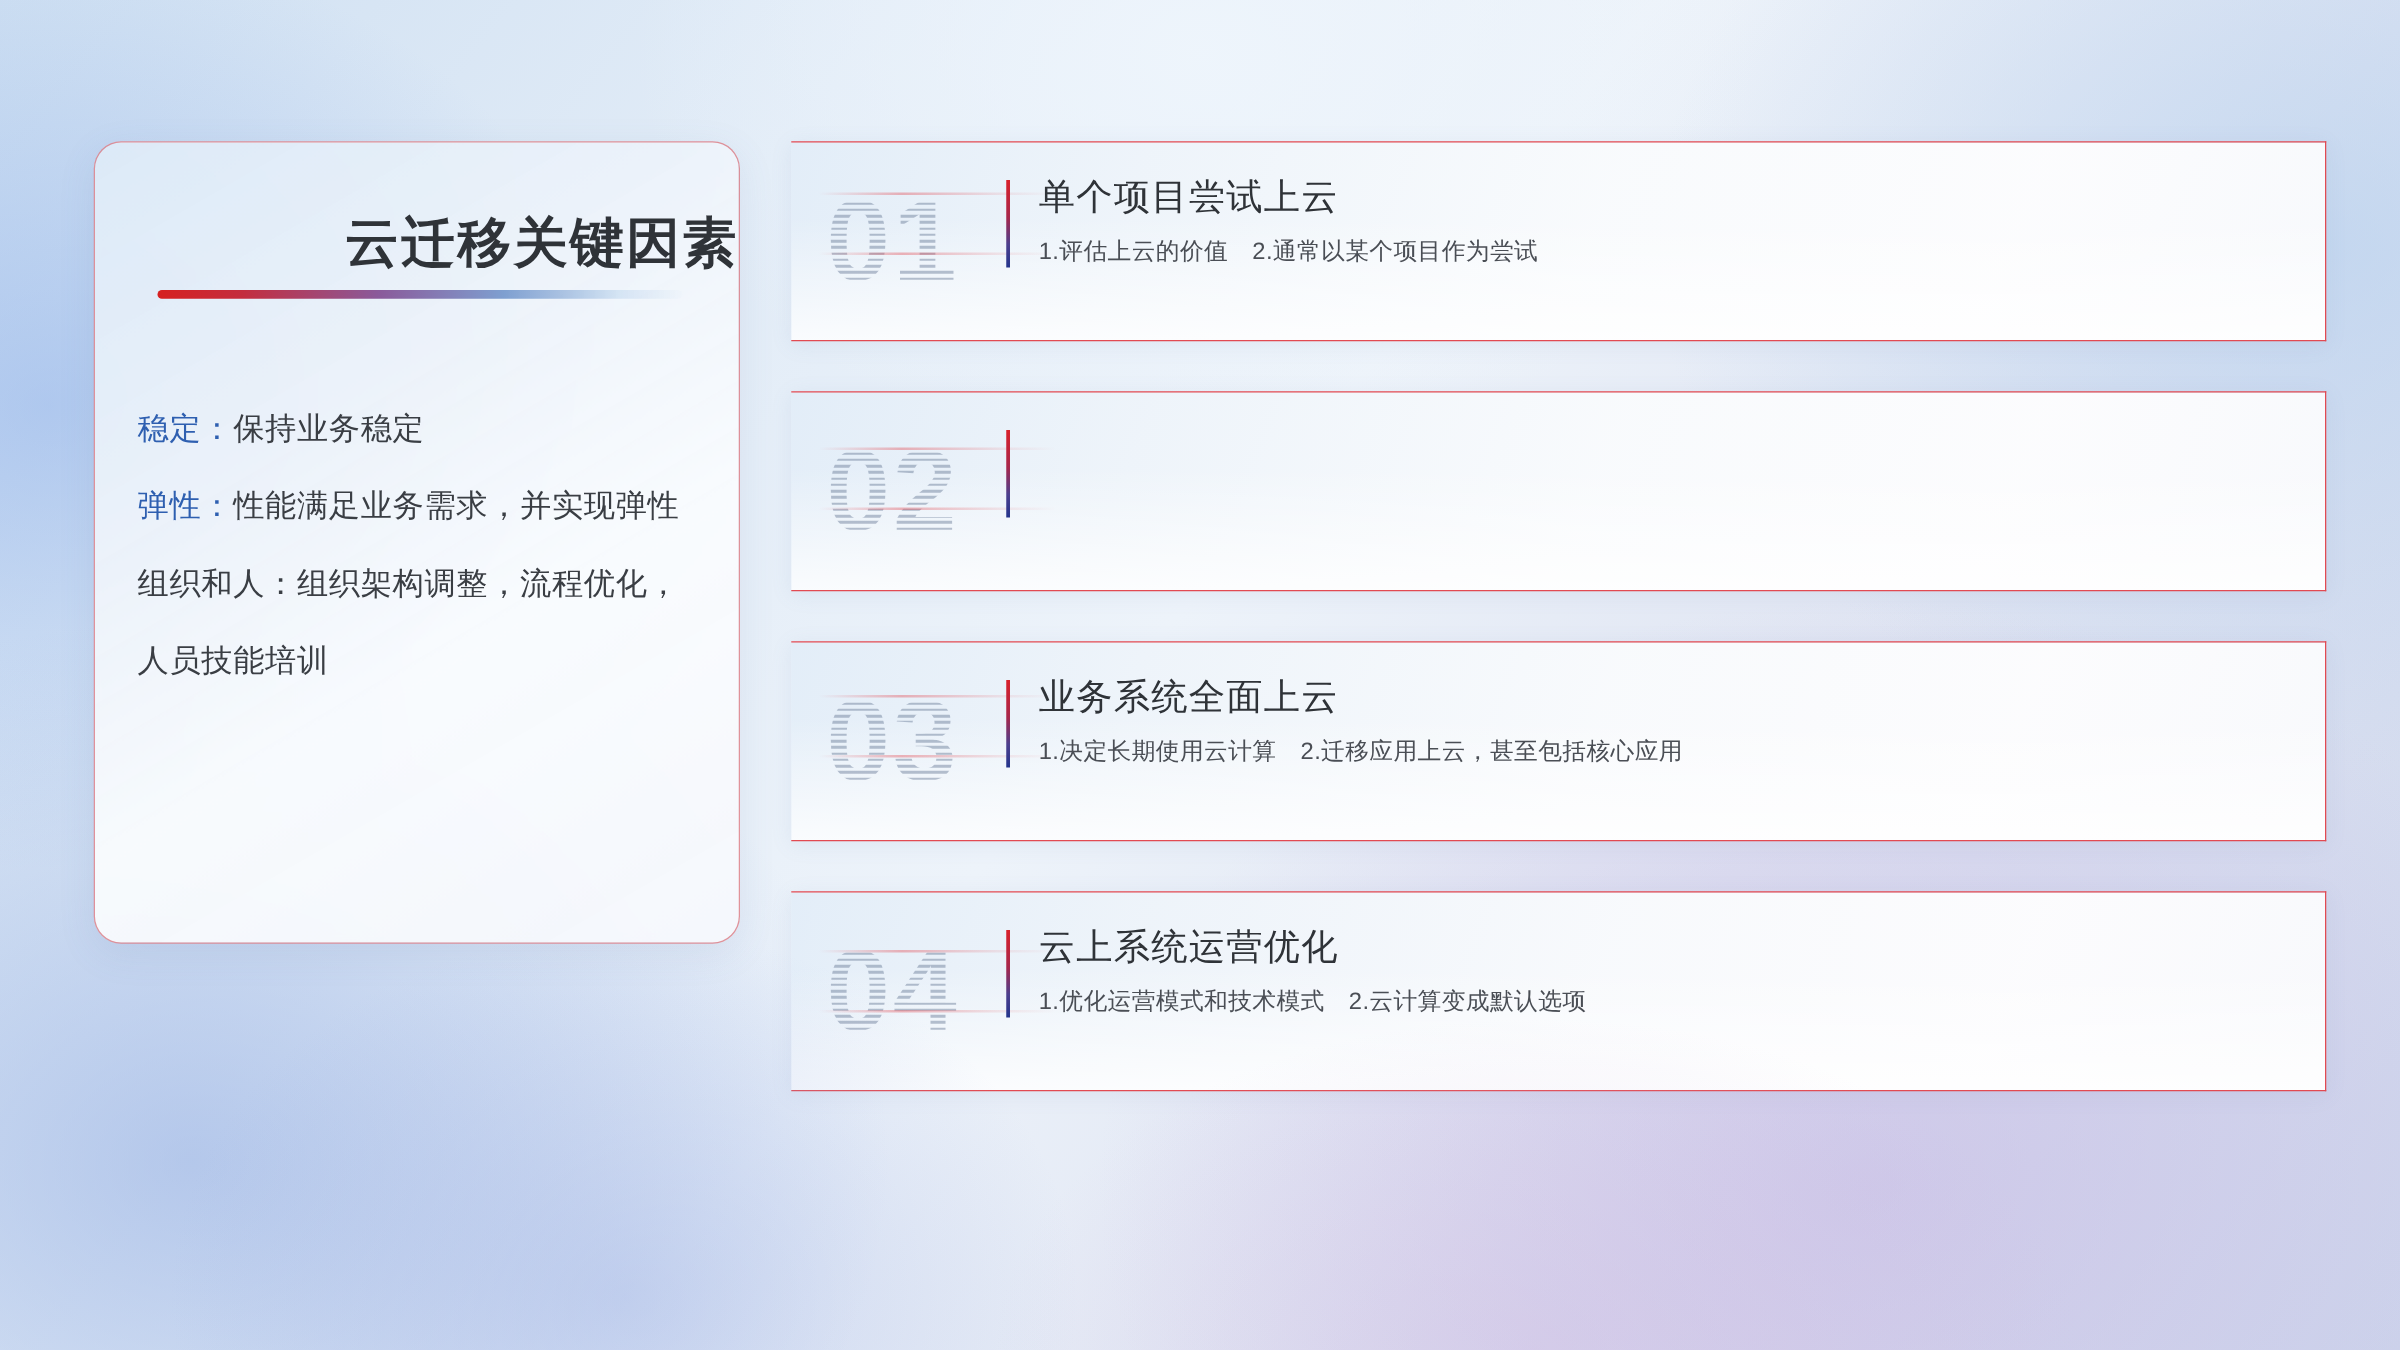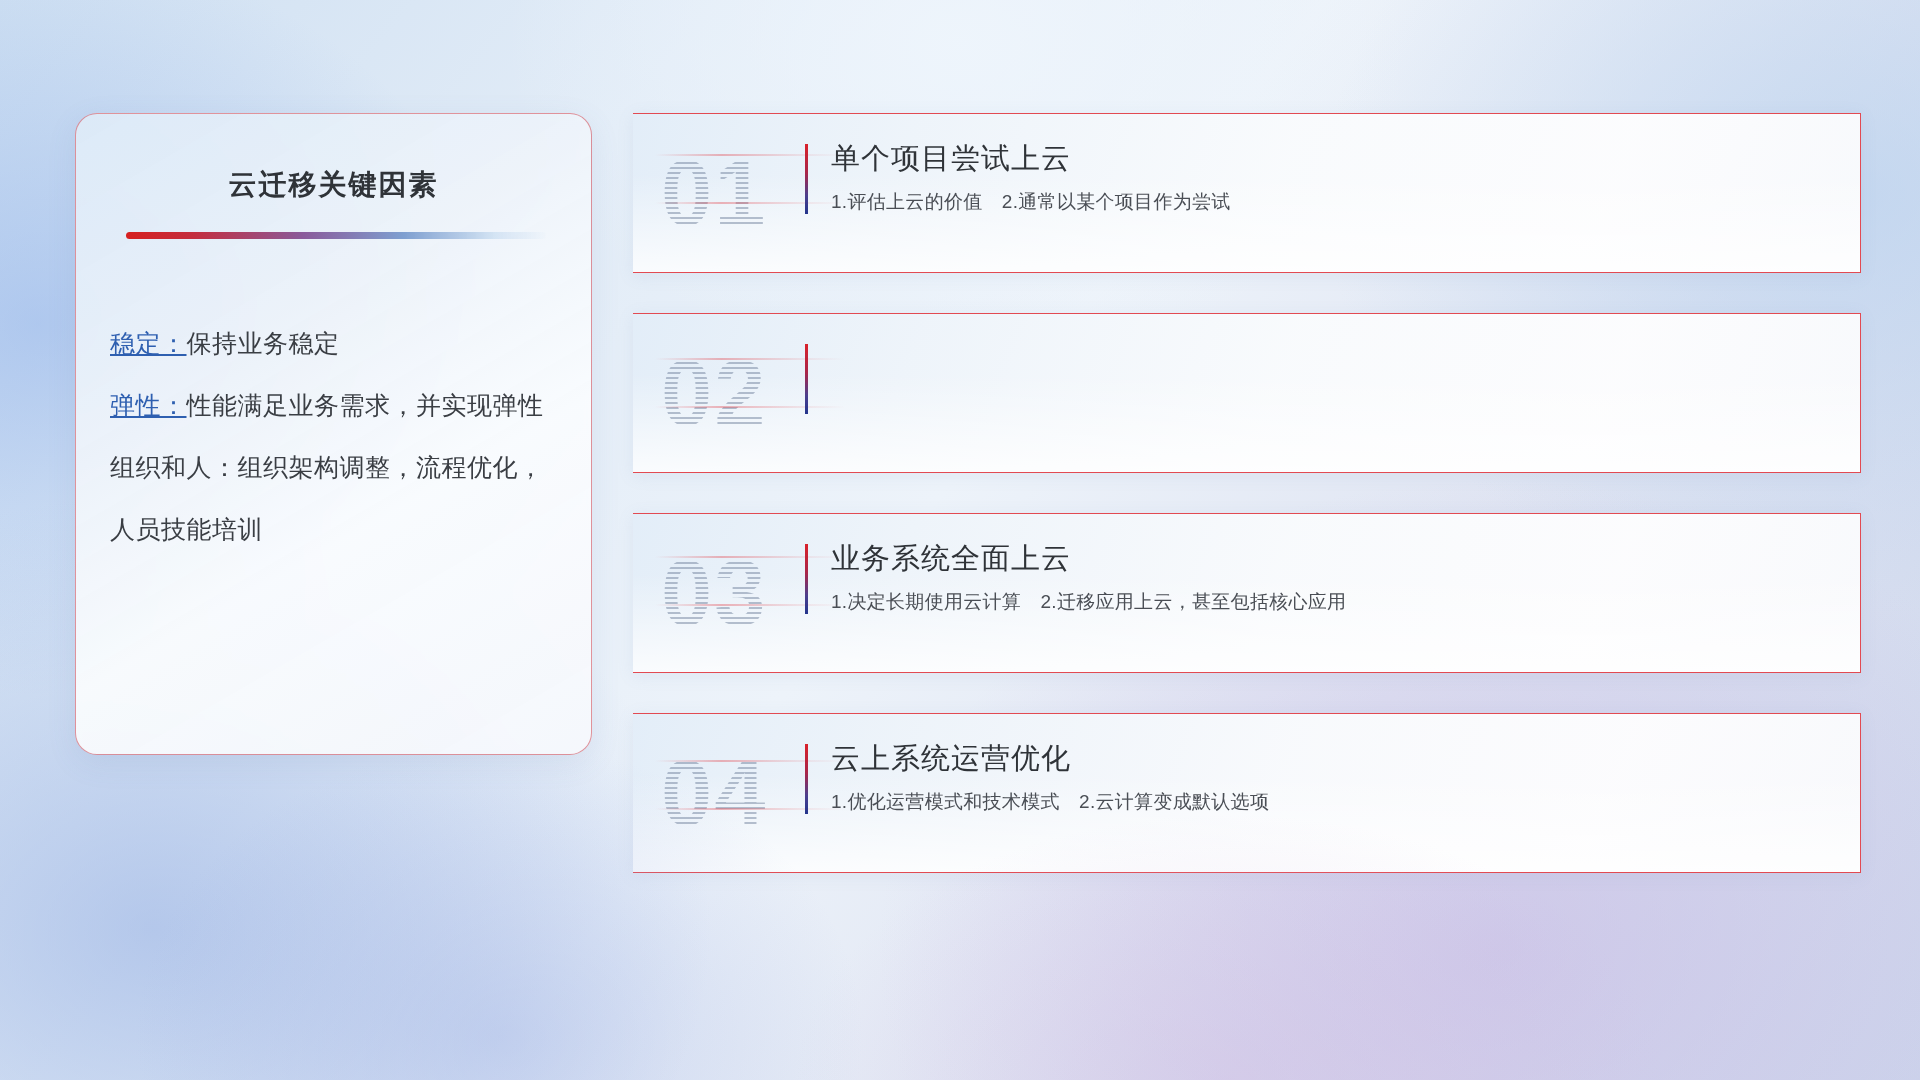--- a/index.html
+++ b/index.html
@@ -50,22 +50,22 @@
     backdrop-filter: blur(3px);
     overflow: hidden;
     z-index: 3;
   }
 
   .panel-title {
     position: absolute;
     left: 0;
     right: 0;
     top: 52px;
-    text-align: center;
-    font-size: 28px;
+    text-align: right;
+    font-size: 43px;
     font-weight: 700;
     letter-spacing: 2px;
     color: #2f3338;
     white-space: nowrap;
   }
 
   .title-rule {
     position: absolute;
     left: 50px;
     top: 118px;
@@ -83,21 +83,21 @@
   }
 
   .factor-row {
     font-size: 25px;
     line-height: 62px;
     color: #3a3e44;
     white-space: nowrap;
     letter-spacing: 0.5px;
   }
   .factor-row .lbl { color: #3a3e44; }
-  .factor-row.accent .lbl { color: #2e5fb0; text-decoration: underline; }
+  .factor-row.accent .lbl { color: #2e5fb0; }
 
   
   .cards {
     position: absolute;
     left: 633px;
     top: 113px;
     width: 1228px;
   }
 
   .card {

